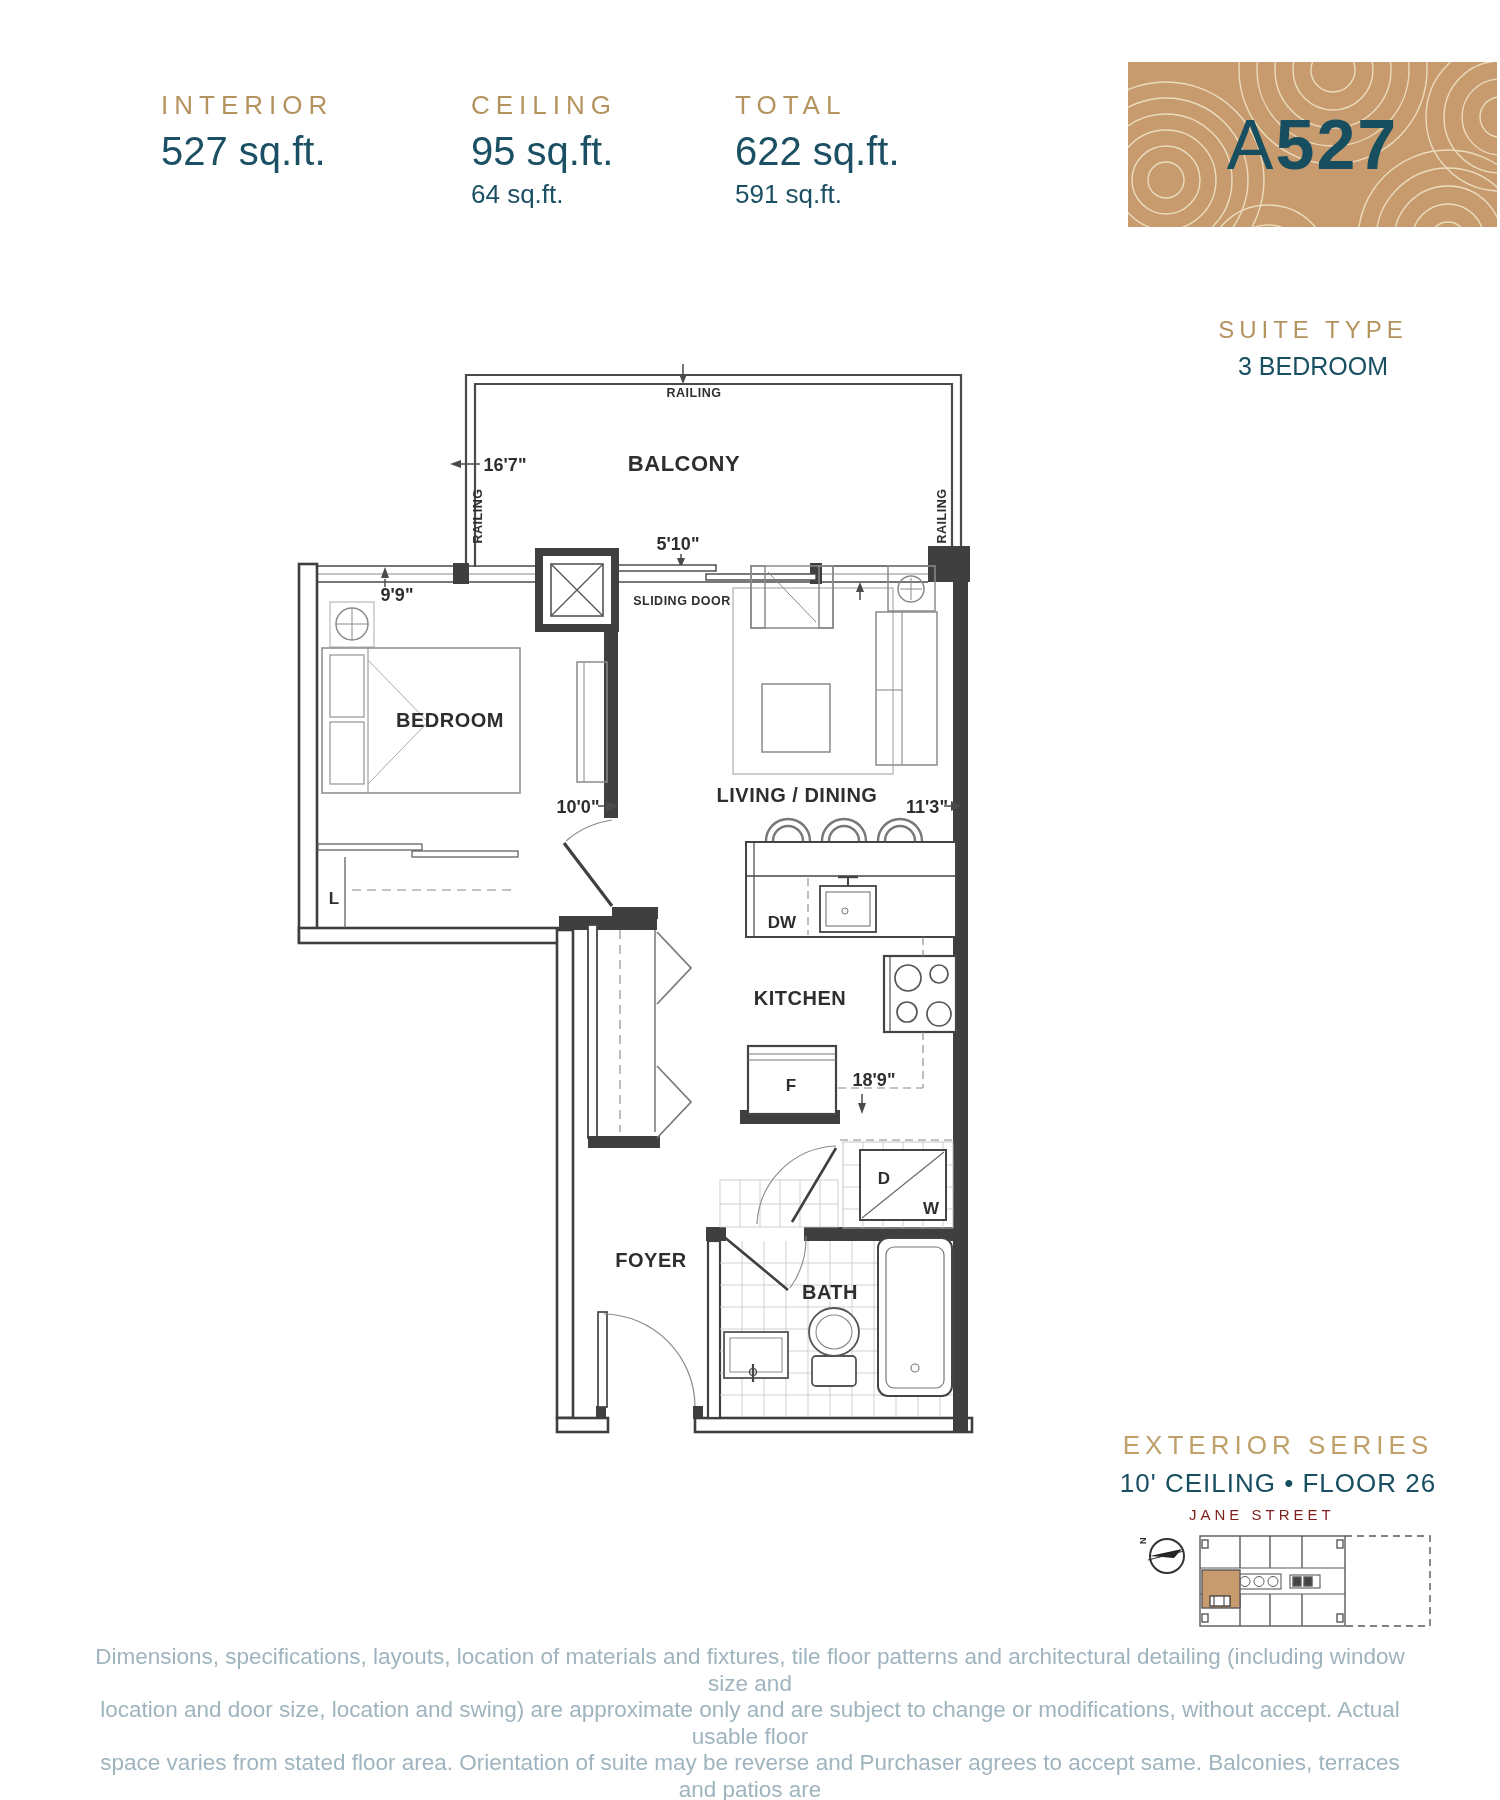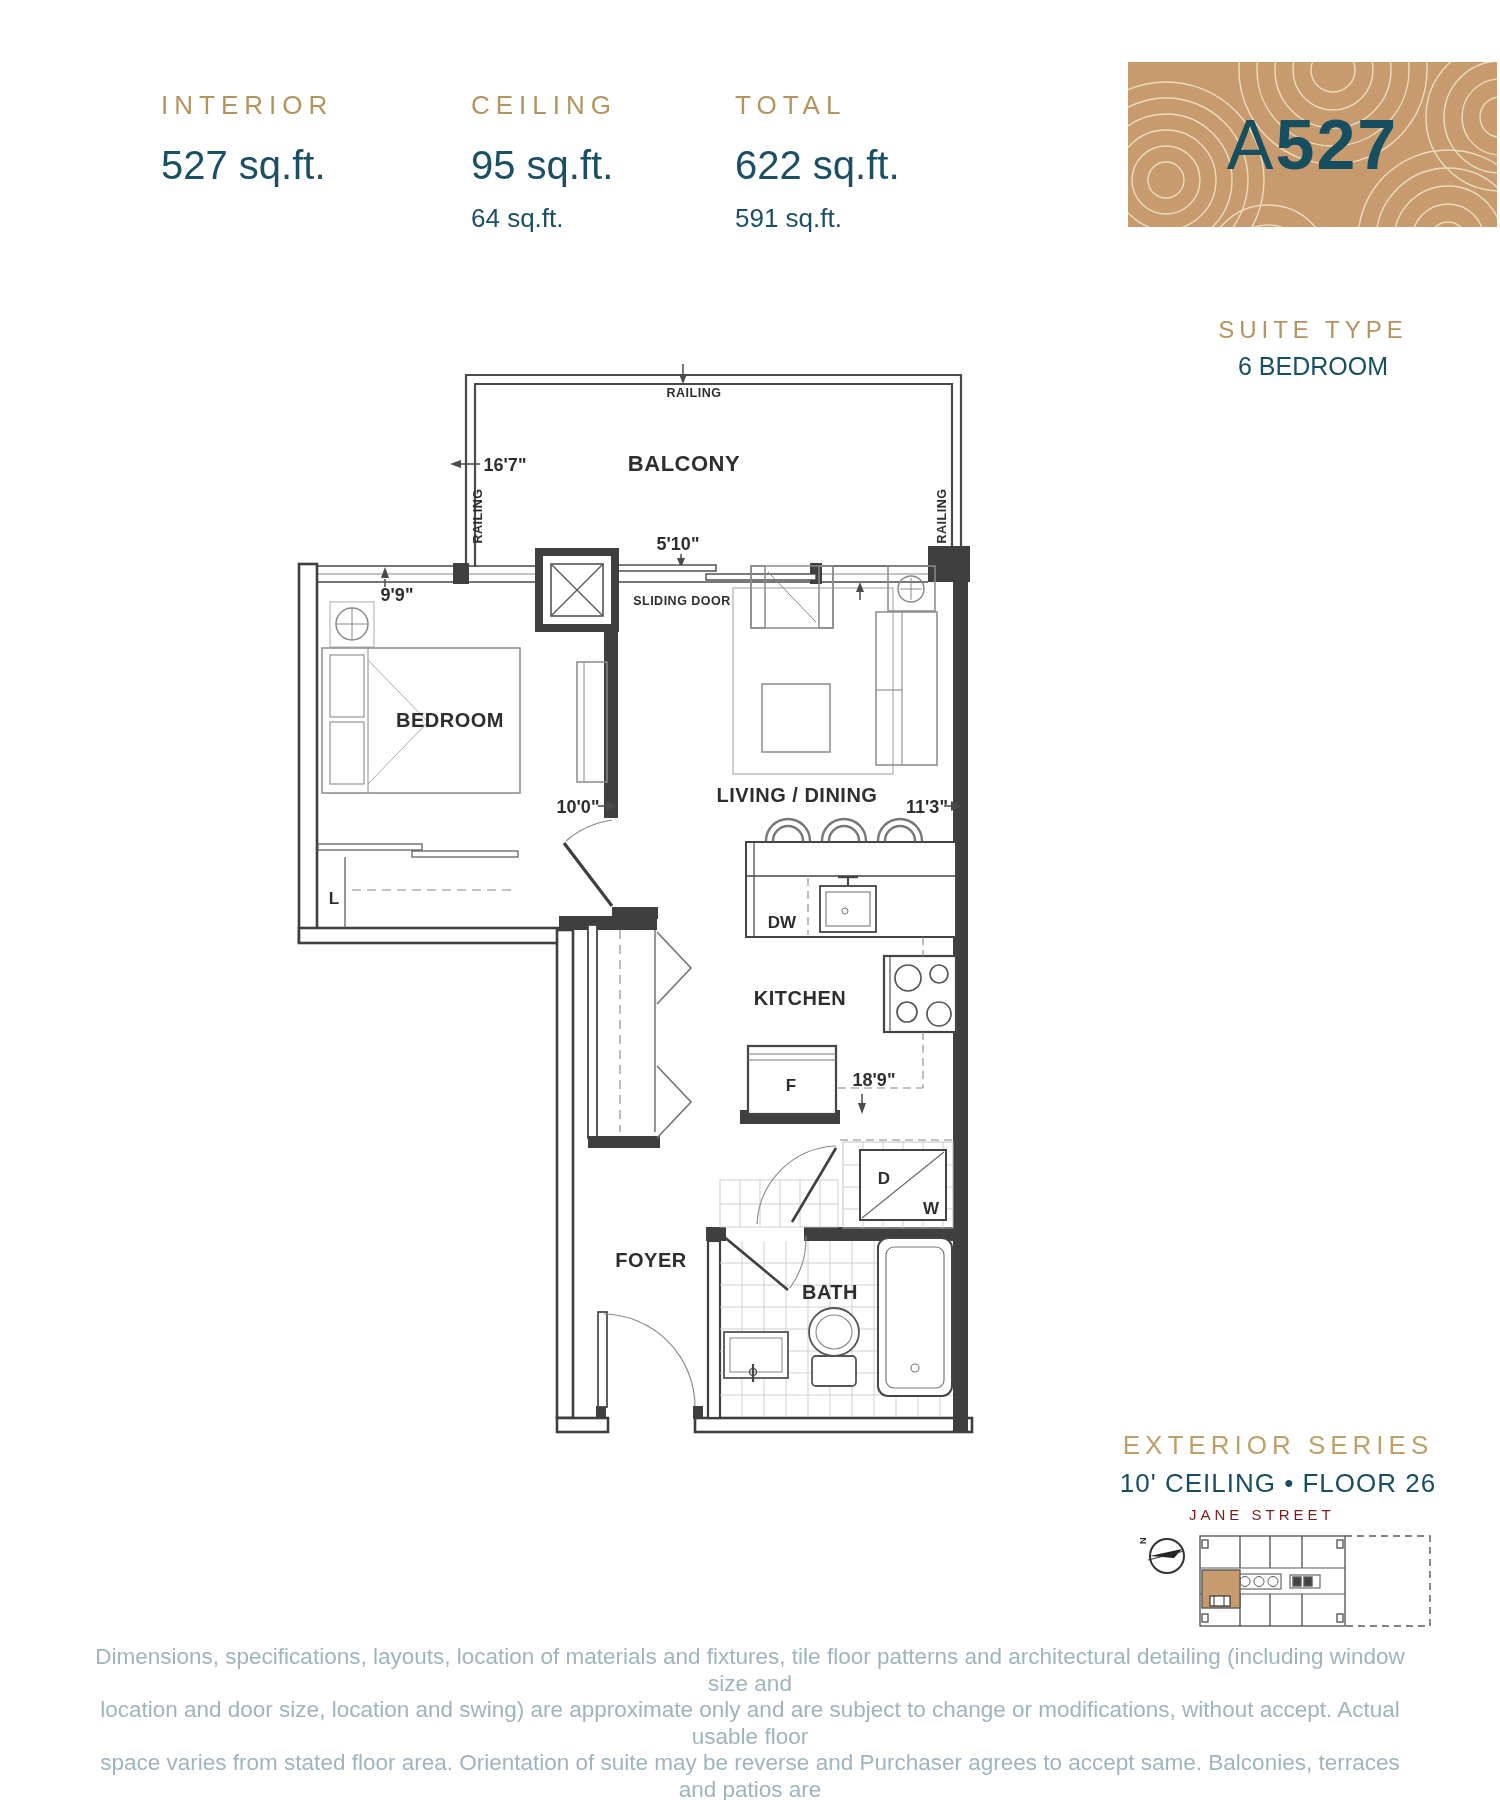--- a/index.html
+++ b/index.html
@@ -2,22 +2,22 @@
 <html><head>
 <meta charset="utf-8">
 <style>
   html,body{margin:0;padding:0;background:#ffffff;}
   #sheet{position:relative;width:1500px;height:1800px;background:#ffffff;overflow:hidden;
          font-family:"Liberation Sans",sans-serif;}
   .abs{position:absolute;}
   
   .stat{position:absolute;width:260px;}
   .stat .lbl{font-size:26px;letter-spacing:6px;color:#B5935F;font-weight:400;}
-  .stat .val{margin-top:22px;font-size:40px;font-weight:300;color:#1B4F63;}
-  .stat .sec{margin-top:15px;font-size:26px;font-weight:300;color:#1B4F63;}
+  .stat .val{margin-top:8px;font-size:40px;font-weight:300;color:#1B4F63;}
+  .stat .sec{margin-top:5px;font-size:26px;font-weight:300;color:#1B4F63;}
   
   #badge{position:absolute;left:1128px;top:62px;width:369px;height:165px;background:#C79B6E;
          overflow:hidden;display:flex;align-items:center;justify-content:center;}
   #badge svg{position:absolute;left:0;top:0;}
   #badge .code{position:relative;font-size:70px;color:#174E60;letter-spacing:2px;}
   #badge .code .a{font-weight:400;}
   #badge .code .num{font-weight:700;}
   .suiteType{position:absolute;left:1148px;top:316px;width:330px;text-align:center;
              font-size:24px;letter-spacing:5px;color:#B5935F;}
   .suiteVal{position:absolute;left:1148px;top:352px;width:330px;text-align:center;
@@ -84,21 +84,21 @@
           <circle cx="140" cy="205" r="62"></circle>
         <circle cx="372" cy="55" r="20"></circle>
           <circle cx="372" cy="55" r="38"></circle>
           <circle cx="372" cy="55" r="56"></circle>
           <circle cx="372" cy="55" r="74"></circle>
       </g>
     </svg>
     <div class="code"><span class="a">A</span><span class="num">527</span></div>
   </div>
   <div class="suiteType">SUITE TYPE</div>
-  <div class="suiteVal">6 BEDROOM</div>
+  <div class="suiteVal">3 BEDROOM</div>
 
   <svg class="abs" style="left:0;top:0;" width="1500" height="1800" viewBox="0 0 1500 1800">
 
     <g fill="none" stroke="#4A4A4A" stroke-width="2.2">
       <path d="M466 567 V375 H961 V567"></path>
       <path d="M475 567 V384 H952 V567"></path>
     </g>
     <line x1="683" y1="364" x2="683" y2="376" stroke="#4A4A4A" stroke-width="1.5"></line>
     <polygon points="683,384 679,374 687,374" fill="#4A4A4A"></polygon>
     <text class="psm" x="694" y="397">RAILING</text>

